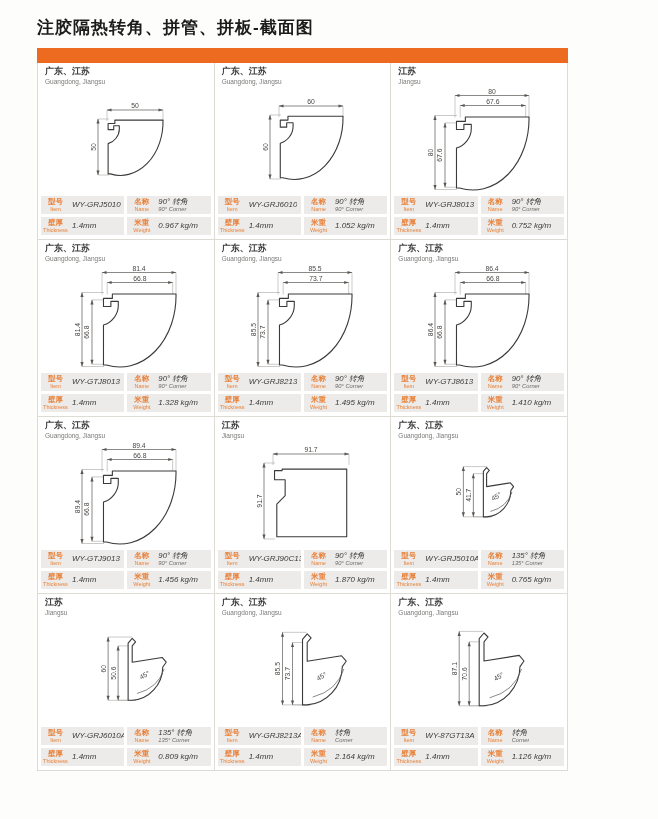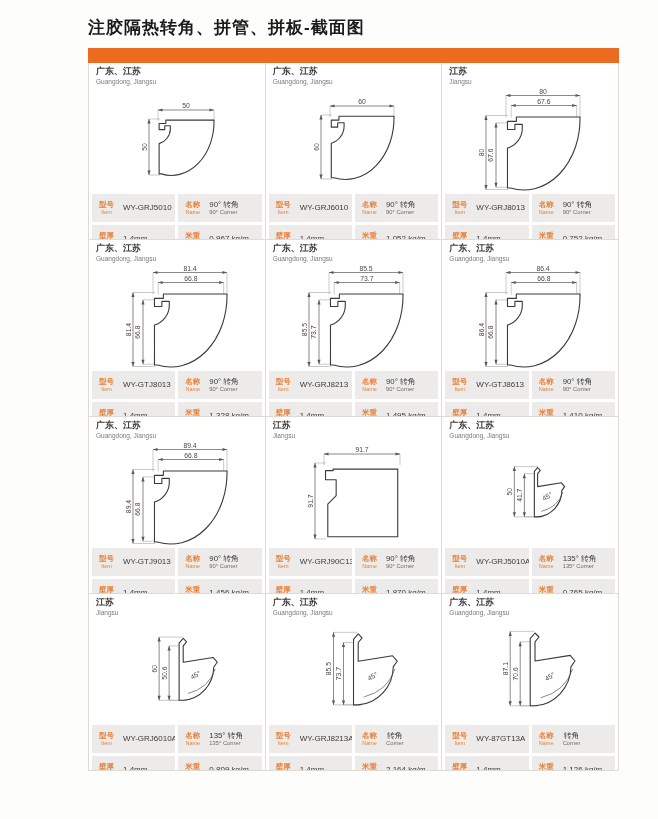--- a/index.html
+++ b/index.html
@@ -9,21 +9,21 @@
   }
   *{box-sizing:border-box;margin:0;padding:0;}
   html,body{width:658px;height:819px;}
   body{
     background:#fdfdfc;
     font-family:"Liberation Sans","DejaVu Sans",sans-serif;
     color:#222;
     overflow:hidden;
   }
   .content{
-    margin-left:88px;
+    margin-left:37px;
     padding-top:16px;
     width:531px;
   }
   .title-cn{
     font-size:17px;
     font-weight:bold;
     color:#1b1b1b;
     letter-spacing:1px;
   }
   .title-en{
@@ -59,41 +59,42 @@
   .region-cn{font-size:9px;font-weight:bold;color:#3a3a3a;}
   .region-en{font-size:6.5px;color:#7a7a78;margin-top:1px;}
   .drawing{display:block;margin:0 auto;flex:none;}
   .spec-table{margin-top:auto;margin-bottom:4px;}
   .trow{display:flex;gap:3px;margin-top:3px;}
   .tpair{
     flex:1 1 0;
     display:flex;
     align-items:center;
     background:#ecebe9;
-    height:28px;
+    height:18px;
     min-width:0;
   }
   .tlabel{
     width:29px;
     flex:none;
     text-align:center;
     line-height:1;
     color:var(--label-orange);
   }
   .tlabel .lcn{display:block;font-size:7.5px;font-weight:bold;}
   .tlabel .len{display:block;font-size:5.5px;margin-top:1px;}
   .tvalue{
     font-size:8px;
     color:#3b3b3b;
     padding-left:2px;
     line-height:1;
     white-space:nowrap;
     overflow:hidden;
-  }
-  .tvalue .vcn{display:block;font-size:7.8px;color:#3b3b3b;text-align:center;}
+    font-style:italic;
+  }
+  .tvalue .vcn{display:block;font-size:7.8px;color:#3b3b3b;}
   .tvalue .ven{display:block;font-size:5.8px;color:#6b6b69;margin-top:1px;}
   svg text{font-family:"Liberation Sans","DejaVu Sans",sans-serif;}
 </style>
 </head>
 <body>
 
 <div class="content">
   <div class="title-cn">注胶隔热转角、拼管、拼板-截面图</div>
   <div class="accent-bar"></div>
   <div class="grid">

